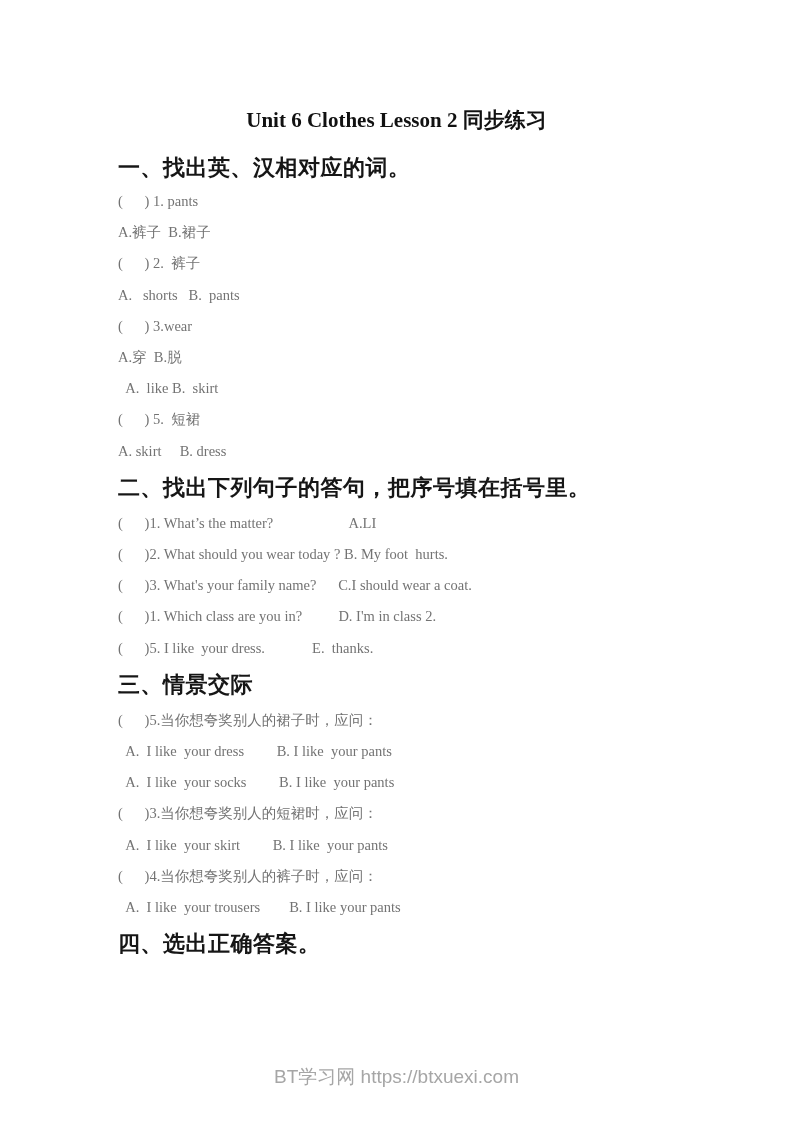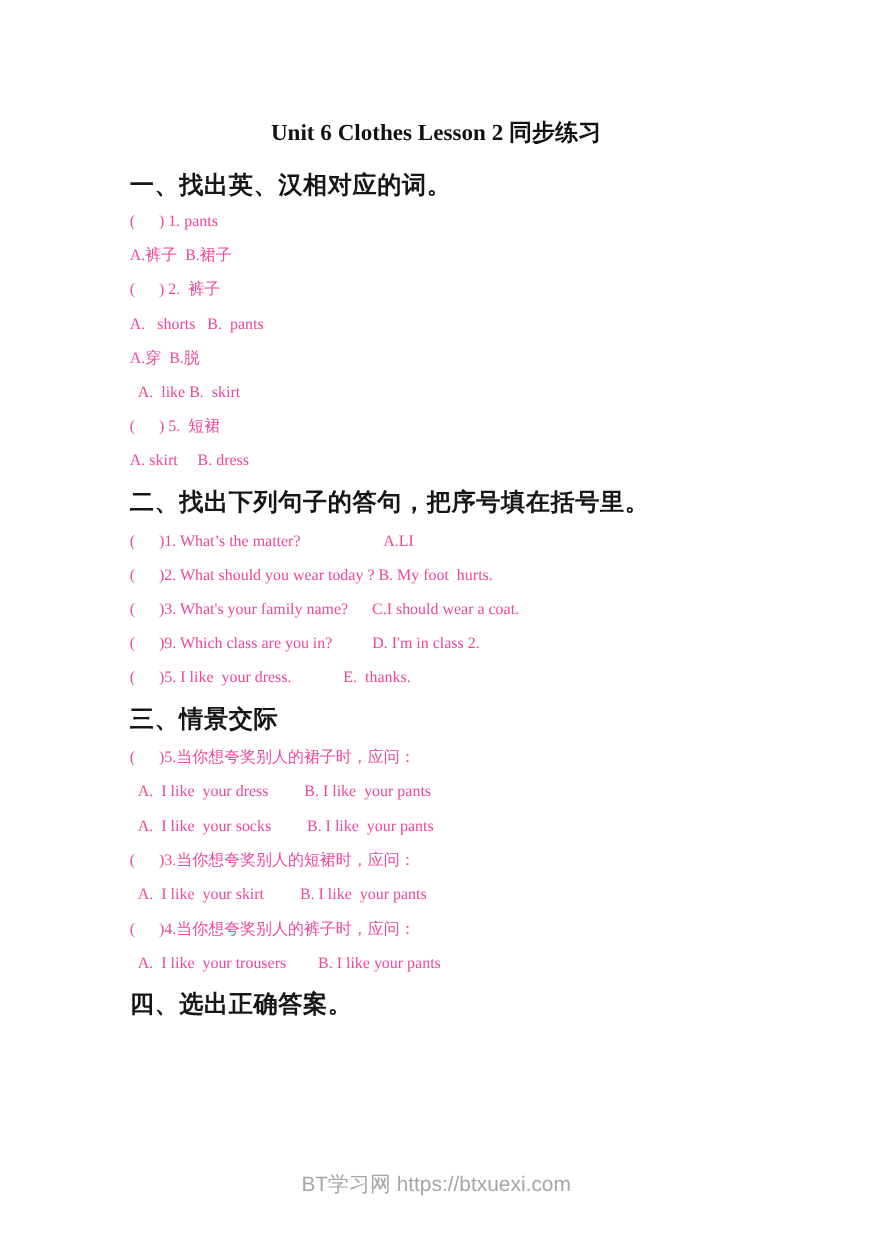--- a/index.html
+++ b/index.html
@@ -44,21 +44,21 @@
     letter-spacing: 0.5px;
   }
   .sec-heading.first {
     margin-top: 16px;
     margin-bottom: 3px;
   }
   .line {
     font-size: 14.5px;
     line-height: 31.2px;
     white-space: pre-wrap;
-    color: #ec4899;
+    color: #737373;
   }
   .footer {
     position: absolute;
     left: 0;
     right: 0;
     top: 1064px;
     text-align: center;
     font-family: "Liberation Sans", "DejaVu Sans", sans-serif;
     font-size: 19px;
     color: #a6a6a6;
@@ -68,29 +68,30 @@
 <body>
 
 <div class="page">
   <h1 class="title">Unit 6 Clothes Lesson 2 同步练习</h1>
   <div class="content" id="sections">
       <div class="sec-heading first">一、找出英、汉相对应的词。</div>
       <div class="line">(      ) 1. pants</div>
       <div class="line">A.裤子  B.裙子</div>
       <div class="line">(      ) 2.  裤子</div>
       <div class="line">A.   shorts   B.  pants</div>
+      <div class="line">(      ) 3.wear</div>
       <div class="line">A.穿  B.脱</div>
       <div class="line">  A.  like B.  skirt</div>
       <div class="line">(      ) 5.  短裙</div>
       <div class="line">A. skirt     B. dress</div>
       <div class="sec-heading">二、找出下列句子的答句，把序号填在括号里。</div>
       <div class="line">(      )1. What’s the matter?                     A.LI</div>
       <div class="line">(      )2. What should you wear today ? B. My foot  hurts.</div>
       <div class="line">(      )3. What's your family name?      C.I should wear a coat.</div>
-      <div class="line">(      )9. Which class are you in?          D. I'm in class 2.</div>
+      <div class="line">(      )1. Which class are you in?          D. I'm in class 2.</div>
       <div class="line">(      )5. I like  your dress.             E.  thanks.</div>
       <div class="sec-heading">三、情景交际</div>
       <div class="line">(      )5.当你想夸奖别人的裙子时，应问：</div>
       <div class="line">  A.  I like  your dress         B. I like  your pants</div>
       <div class="line">  A.  I like  your socks         B. I like  your pants</div>
       <div class="line">(      )3.当你想夸奖别人的短裙时，应问：</div>
       <div class="line">  A.  I like  your skirt         B. I like  your pants</div>
       <div class="line">(      )4.当你想夸奖别人的裤子时，应问：</div>
       <div class="line">  A.  I like  your trousers        B. I like your pants</div>
       <div class="sec-heading">四、选出正确答案。</div>

